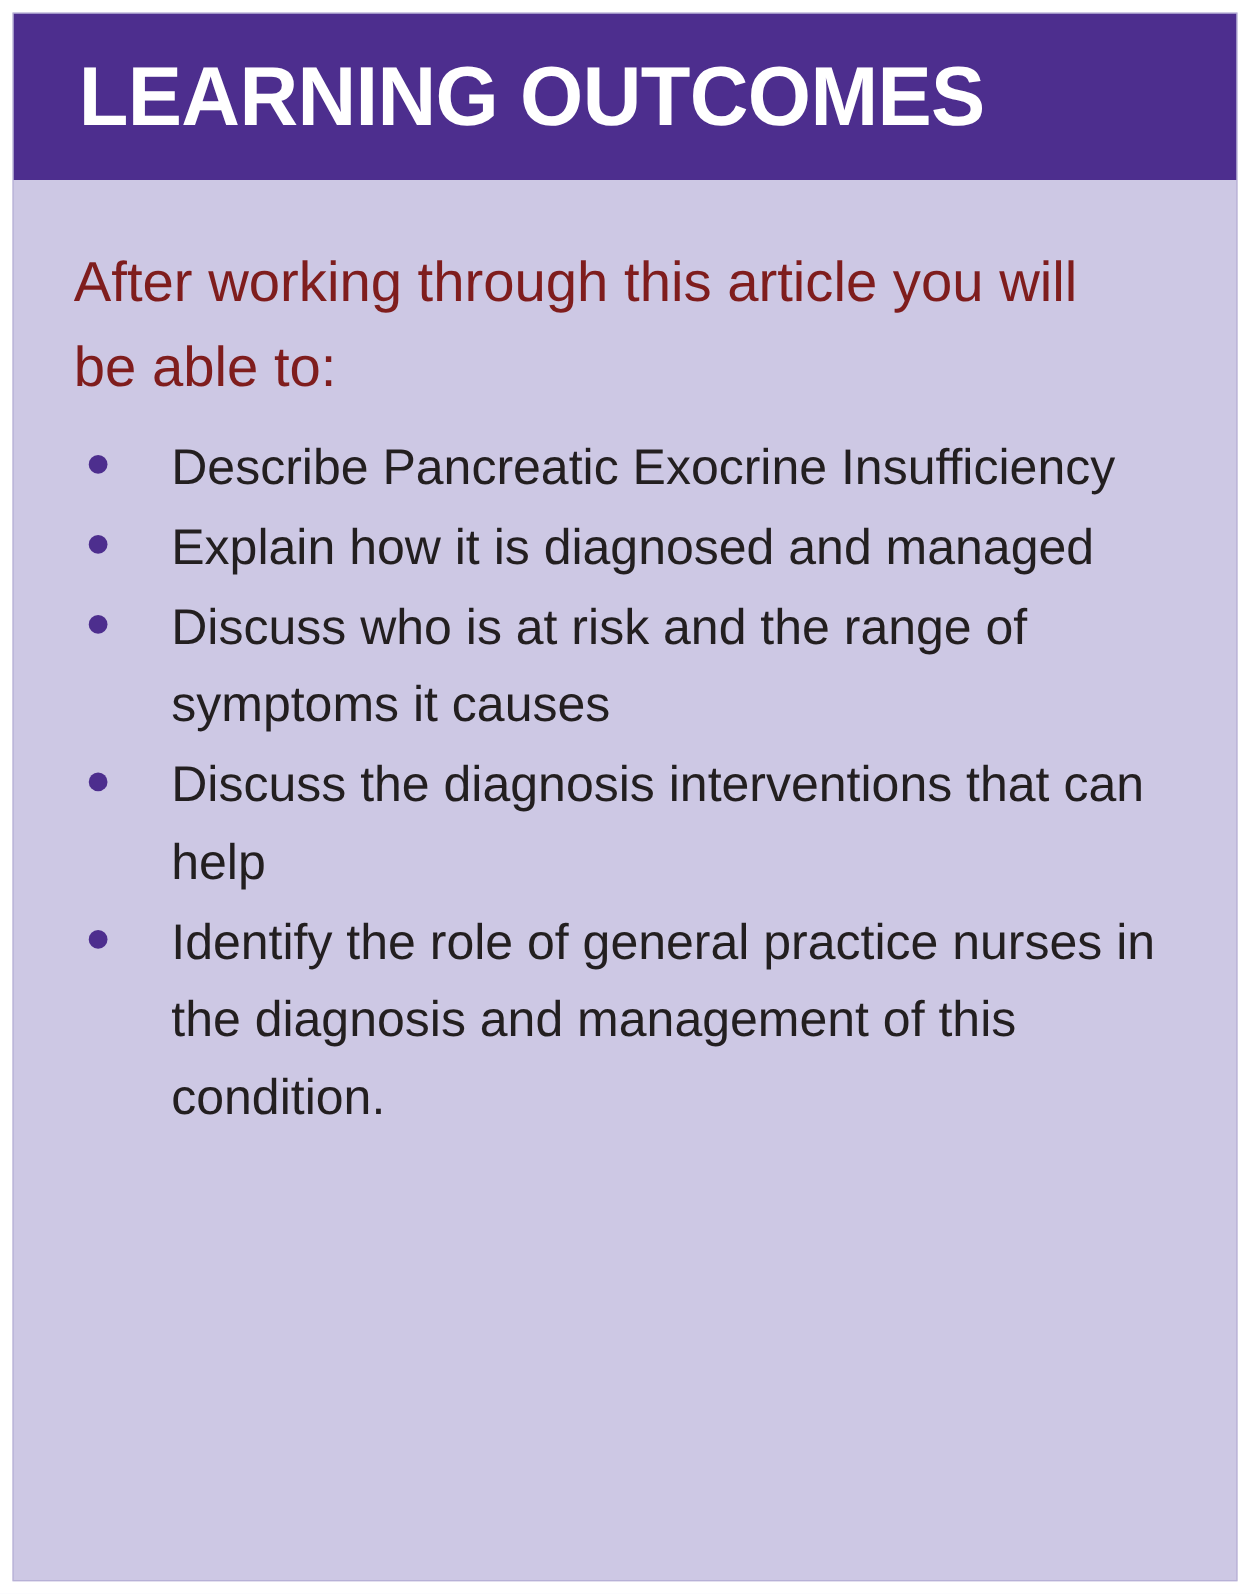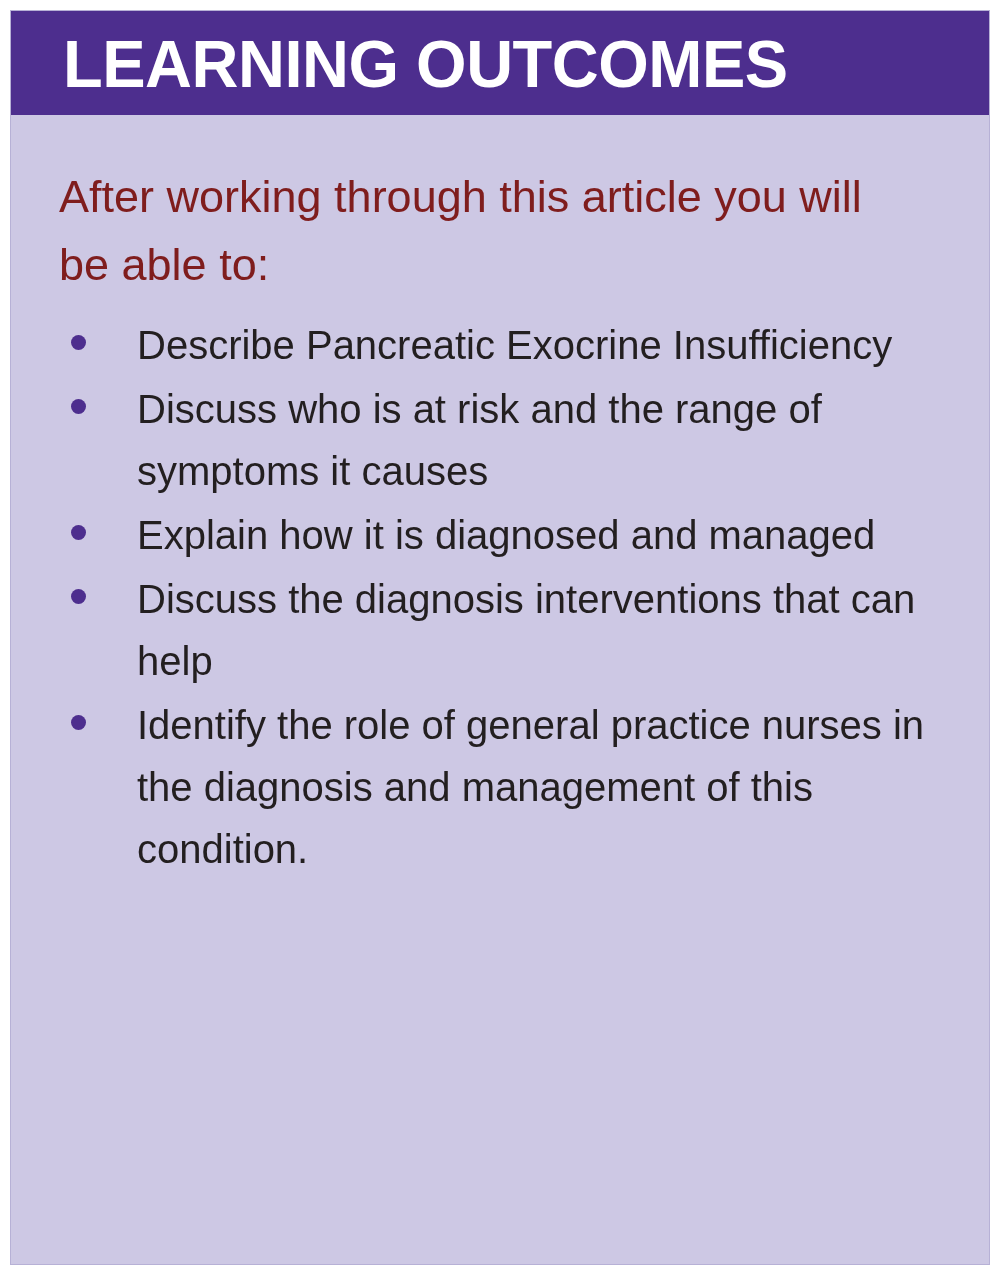--- a/index.html
+++ b/index.html
@@ -20,21 +20,21 @@
     width: 980px;
     height: 1255px;
     box-sizing: border-box;
     background: #cdc8e4;
     border: 1px solid #b7b1d6;
     display: flex;
     flex-direction: column;
   }
   .callout-header {
     background: #4d2e8e;
-    height: 104px;
+    height: 133px;
     box-sizing: border-box;
     display: flex;
     align-items: center;
     padding: 0 0 0 52px;
     flex: 0 0 auto;
   }
   .callout-title {
     color: #ffffff;
     font-size: 67px;
     line-height: 1;
@@ -95,25 +95,25 @@
   <div class="callout-body">
     <p class="intro">After working through this article you will be able to:</p>
 
     <ul class="outcome-list">
       <li>
         <span class="bullet"></span>
         <span>Describe Pancreatic Exocrine Insufficiency</span>
       </li>
       <li>
         <span class="bullet"></span>
-        <span>Discuss who is at risk and the range of symptoms it causes</span>
+        <span>Explain how it is diagnosed and managed</span>
       </li>
       <li>
         <span class="bullet"></span>
-        <span>Explain how it is diagnosed and managed</span>
+        <span>Discuss who is at risk and the range of symptoms it causes</span>
       </li>
       <li>
         <span class="bullet"></span>
         <span>Discuss the diagnosis interventions that can help</span>
       </li>
       <li>
         <span class="bullet"></span>
         <span>Identify the role of general practice nurses in the diagnosis and management of this condition.</span>
       </li>
     </ul>

